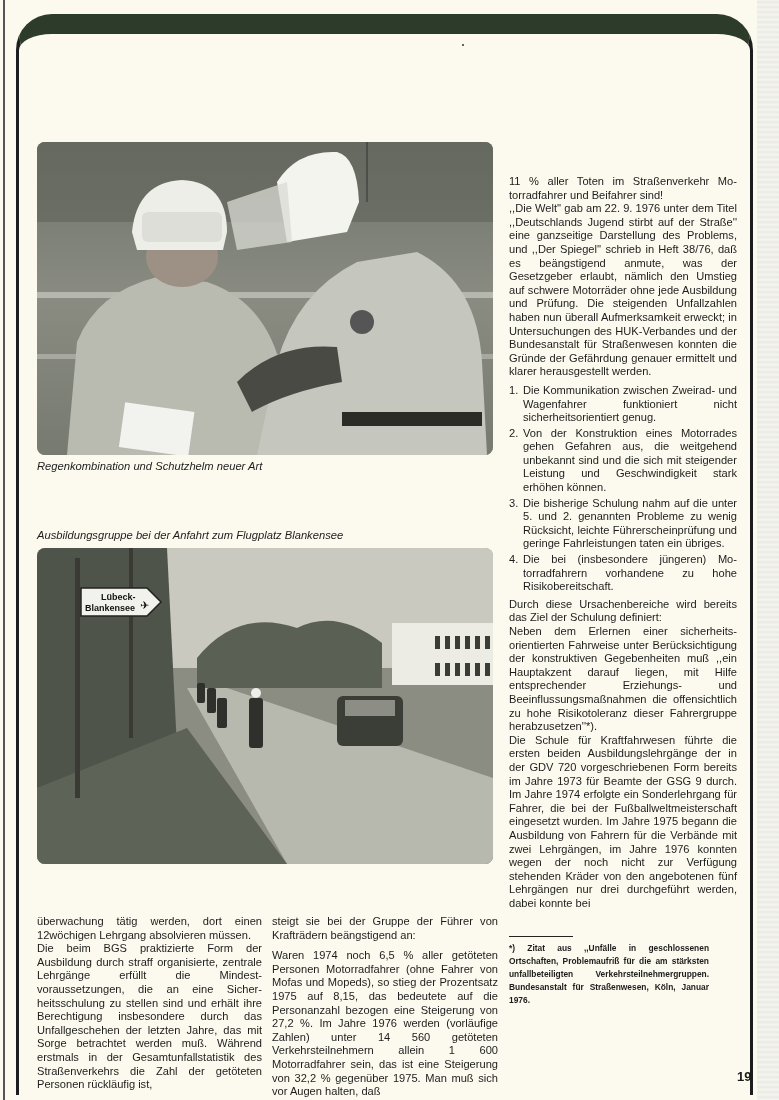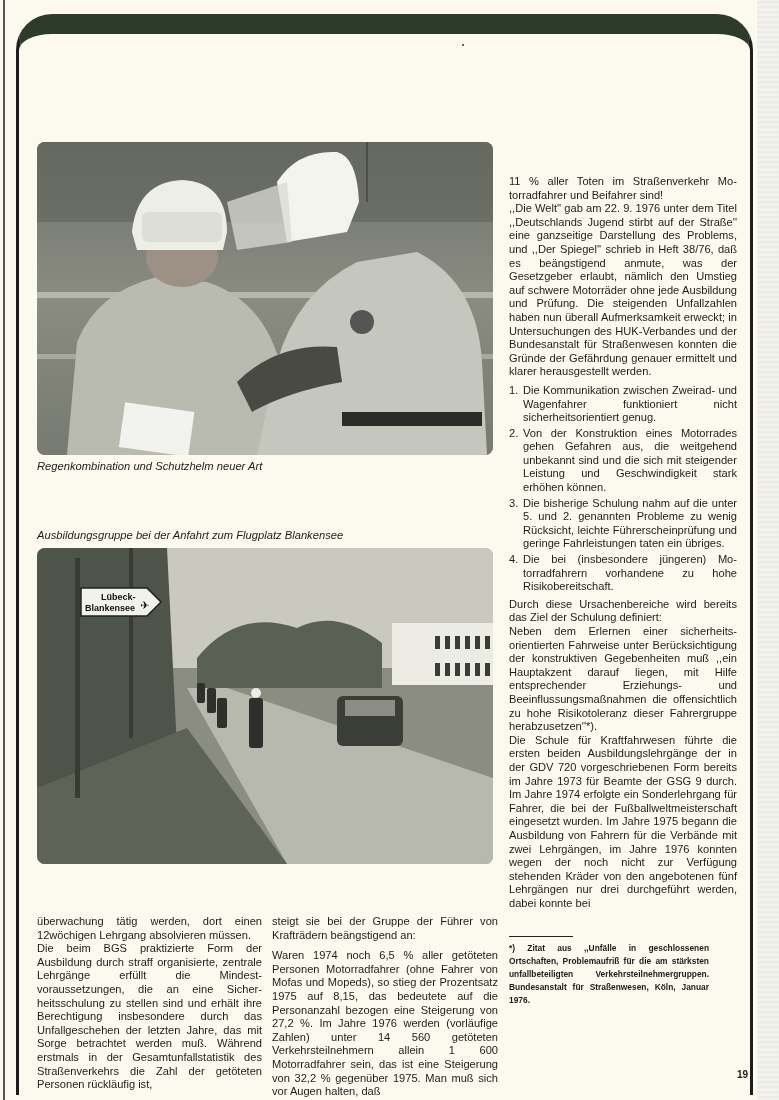--- a/index.html
+++ b/index.html
@@ -51,21 +51,21 @@
     .col p { margin: 0; }
     .col .gap { height: 7px; }
     #col-left { left: 37px; top: 879px; width: 225px; }
     #col-mid { left: 272px; top: 879px; width: 226px; }
     #col-right { left: 509px; top: 139px; width: 228px; }
     .list { margin: 5px 0 4px 0; padding: 0; list-style: none; }
     .list li { position: relative; padding-left: 14px; margin-bottom: 2px; }
     .list li .num { position: absolute; left: 0; top: 0; }
     .footnote-rule { width: 64px; height: 1px; background: #222; margin: 26px 0 5px 0; }
     .footnote { font-size: 8.4px; line-height: 13px; font-weight: bold; text-align: justify; width: 200px; }
-    .page-number { position: absolute; left: 737px; top: 1069px; font-size: 10px; font-weight: bold; }
+    .page-number { position: absolute; left: 737px; top: 1069px; font-size: 13px; font-weight: bold; }
     .dot { position: absolute; left: 462px; top: 44px; width: 2px; height: 2px; background: #333; border-radius: 50%; }
   </style>
 </head>
 <body>
 
 <div class="outer-rule"></div>
 <div class="right-strip"></div>
 <div class="frame-top"></div>
 <div class="frame-left"></div>
 <div class="frame-right"></div>

